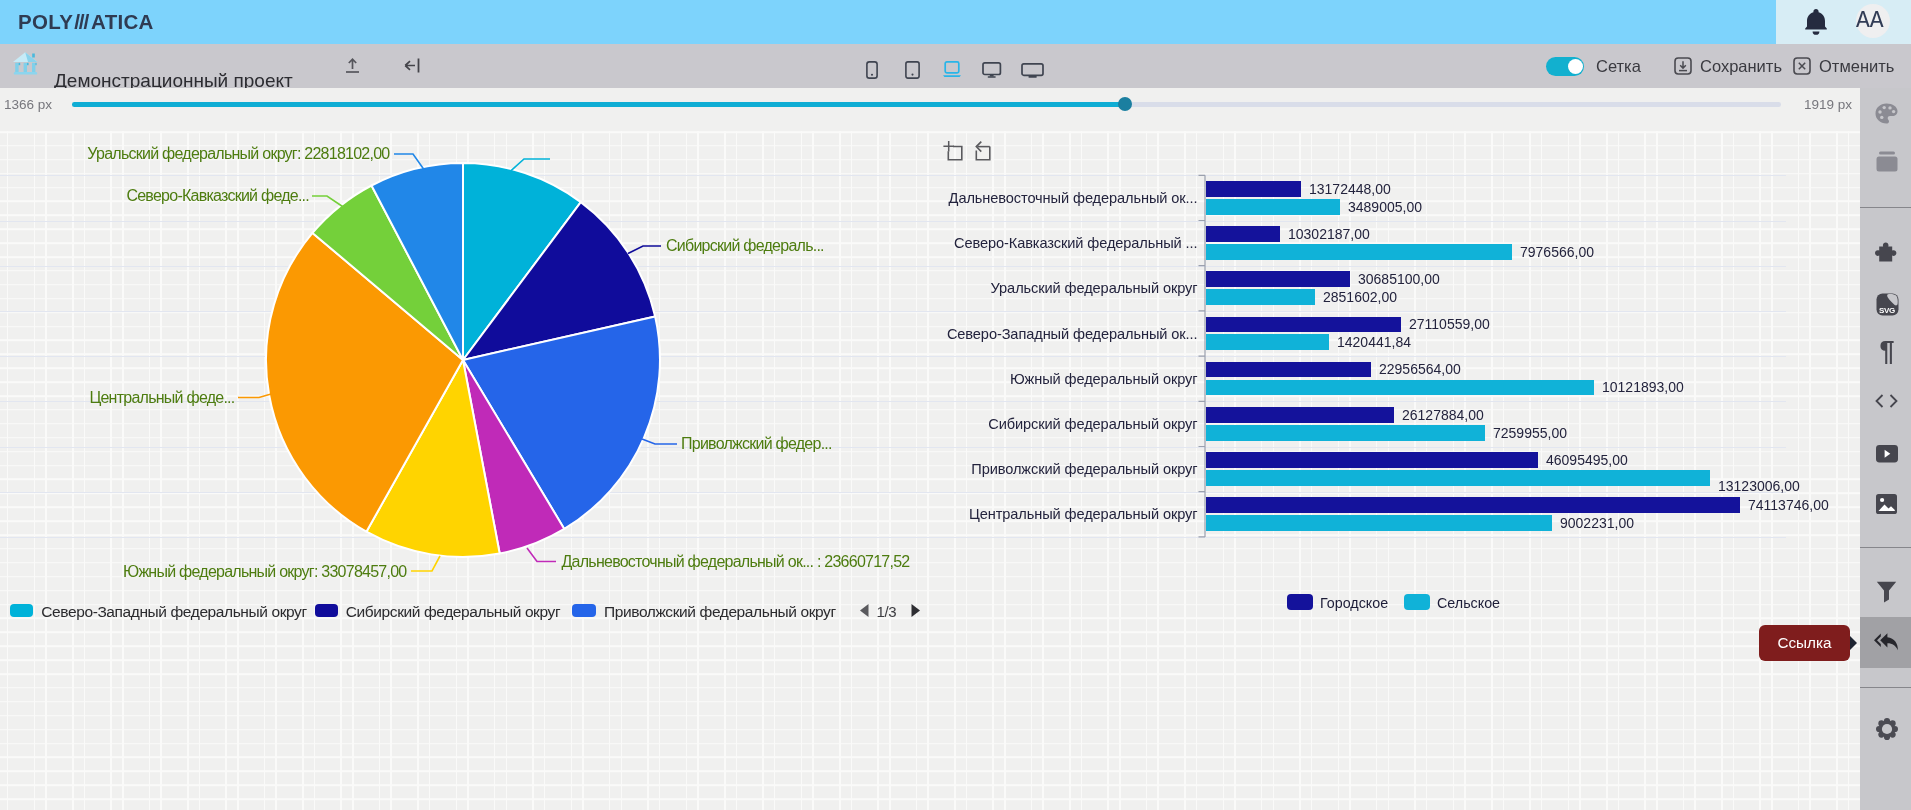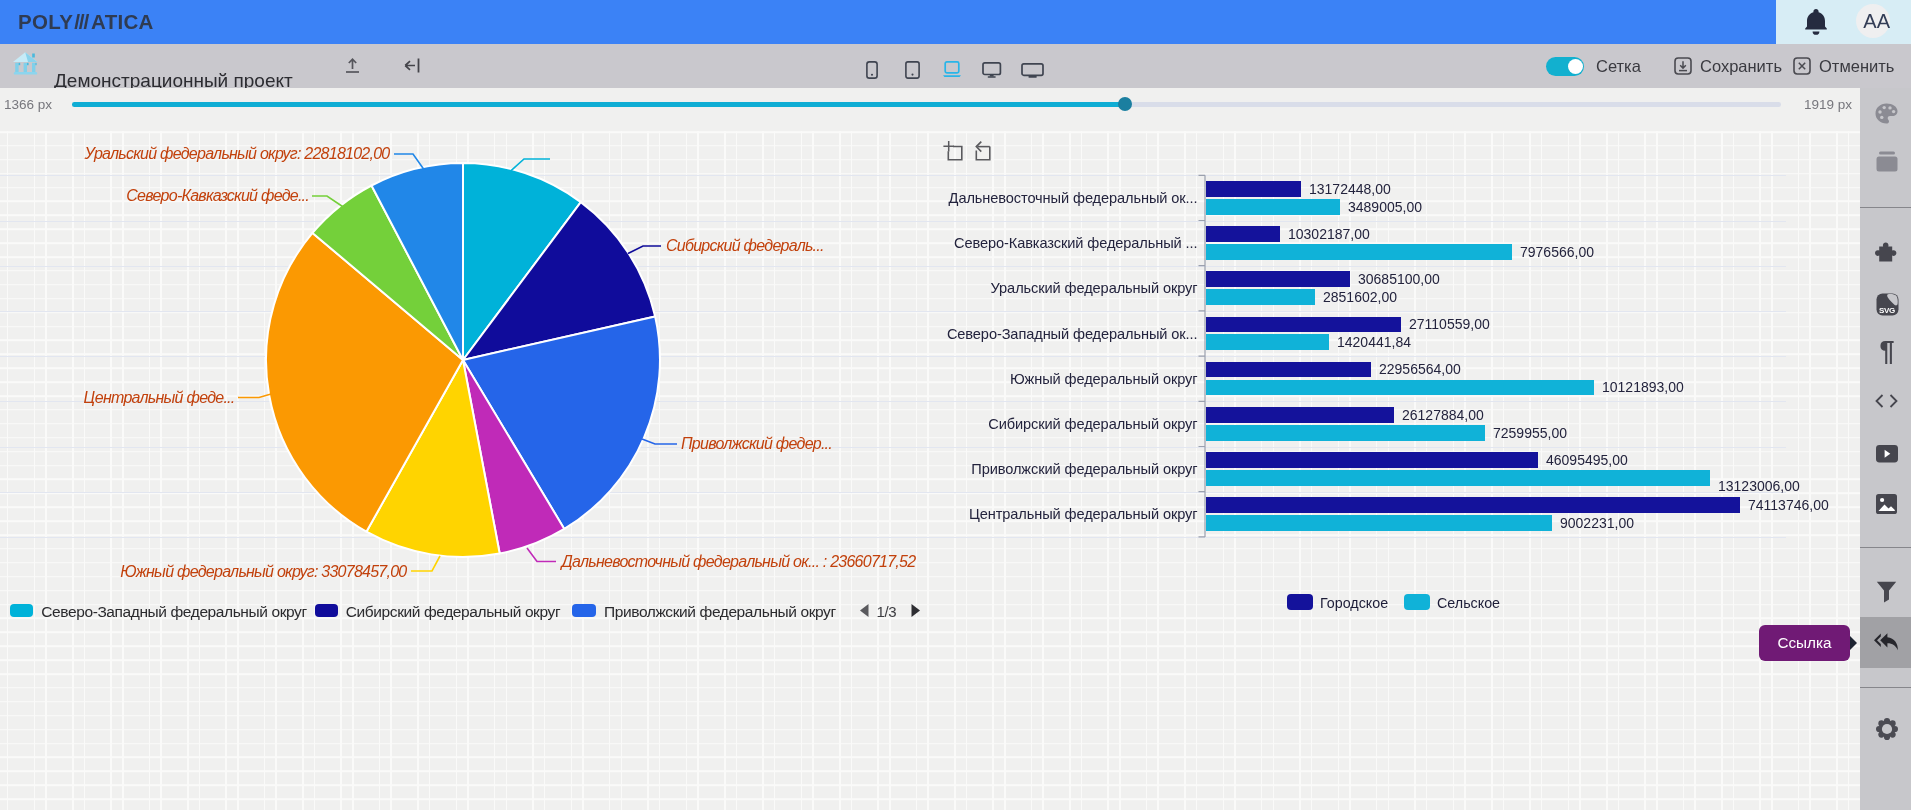--- a/index.html
+++ b/index.html
@@ -1,52 +1,52 @@
 <!DOCTYPE html>
 <html><head>
 <meta charset="utf-8">
 <style>
 * { margin:0; padding:0; box-sizing:border-box; }
 html,body { width:1911px; height:810px; overflow:hidden; font-family:"Liberation Sans", sans-serif; }
 .abs { position:absolute; }
 #stage { position:relative; width:1911px; height:810px; background:#fff; }
 
-#header { position:absolute; left:0; top:0; width:1911px; height:44px; background:#3b82f6; }
+#header { position:absolute; left:0; top:0; width:1911px; height:44px; background:#7dd3fc; }
 #logo { position:absolute; left:18px; top:10px; font-size:20.5px; font-weight:bold; color:#2f3b52; letter-spacing:0.3px; }
 #hdr-right { position:absolute; left:1776px; top:0; width:135px; height:44px; background:#d7edf5; }
-#avatar { position:absolute; left:1856px; top:4px; width:34px; height:34px; border-radius:50%; background:#efeff0; color:#323c55; font-size:20px; text-align:right; line-height:34px; }
+#avatar { position:absolute; left:1856px; top:4px; width:34px; height:34px; border-radius:50%; background:#efeff0; color:#323c55; font-size:23px; text-align:left; line-height:34px;font-family:Liberation Mono, monospace; }
 
 #toolbar { position:absolute; left:0; top:44px; width:1911px; height:44px; background:#c9c8cd; }
 #title { position:absolute; left:54px; top:43px; height:44px; line-height:44px; font-size:19px; color:#2c2c31;margin-top:16px; }
 .tbtxt { position:absolute; top:44px; height:48px; line-height:45px; font-size:16.5px; color:#3a3a40; }
 
 #canvas { position:absolute; left:0; top:88px; width:1860px; height:722px; background:#f0f0ef; }
 #grid { position:absolute; left:0; top:43px; width:1860px; height:679px;
   background-image:
    repeating-linear-gradient(to bottom, #fafaf9 0px, #fafaf9 1.5px, rgba(0,0,0,0) 1.5px, rgba(0,0,0,0) 13.9px),
    repeating-linear-gradient(to right, #fafaf9 0px, #fafaf9 1.5px, rgba(0,0,0,0) 1.5px, rgba(0,0,0,0) 26.7px, #fafaf9 26.7px, #fafaf9 28.2px, rgba(0,0,0,0) 28.2px, rgba(0,0,0,0) 38.35px);
   background-position: 0px 0.2px, 7px 0px;
 }
 .sep { position:absolute; left:0; width:1786px; height:1px; background:#e2e6f0; }
 .slbl { position:absolute; top:96.5px; font-size:13.5px; color:#77777d; }
 
-.plbl { position:absolute; font-size:16px; letter-spacing:-0.75px; color:#c2410c; white-space:nowrap; line-height:18px;font-style:italic; }
+.plbl { position:absolute; font-size:16px; letter-spacing:-0.75px; color:#4d7c0f; white-space:nowrap; line-height:18px; }
 .plr { text-align:right; }
 
 .sw { position:absolute; border-radius:4px; }
 .ltxt { position:absolute; font-size:15.5px; letter-spacing:-0.4px; color:#2b2b2e; white-space:nowrap; }
 
 .bar { position:absolute; height:15.8px; }
 .bval { position:absolute; font-size:14px; color:#23233d; white-space:nowrap; line-height:16px; }
 .bcat { position:absolute; font-size:14.6px; letter-spacing:-0.1px; color:#23233d; white-space:nowrap; text-align:right; line-height:16px; }
 .blg { position:absolute; font-size:14.3px; color:#1d1d38; white-space:nowrap; }
 
 #sidebar { position:absolute; left:1860px; top:88px; width:51px; height:722px; background:#c7c7cb; }
 .sdiv { position:absolute; left:0; width:51px; height:1px; background:#86868b; }
-#tooltip { position:absolute; left:1759px; top:625px; width:91px; height:35.5px; background:#701a75; border-radius:6px; color:#ffffff; font-size:15.3px; text-align:center; line-height:35px; }
+#tooltip { position:absolute; left:1759px; top:625px; width:91px; height:35.5px; background:#7f1d1d; border-radius:6px; color:#ffffff; font-size:15.3px; text-align:center; line-height:35px; }
 #tta { position:absolute; left:1850px; top:635.8px; width:0; height:0; border-top:7px solid transparent; border-bottom:7px solid transparent; border-left:7.5px solid #1e2532; }
 </style>
 </head>
 <body>
 <div id="stage">
 
   <div id="header">
     <div id="logo">POLY<span style="font-weight:600; letter-spacing:-1.2px; margin:0 3px 0 1px; font-size:21px;">///</span>ATICA</div>
     <div id="hdr-right"></div>
     <svg class="abs" style="left:1804px; top:7px;" width="24" height="28" viewBox="0 0 24 28">

